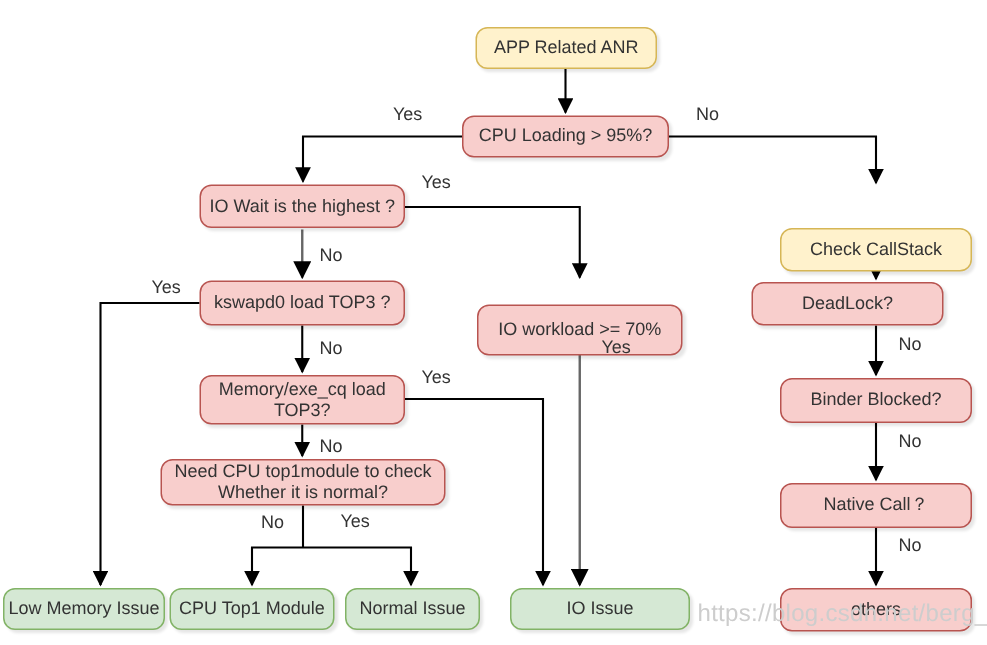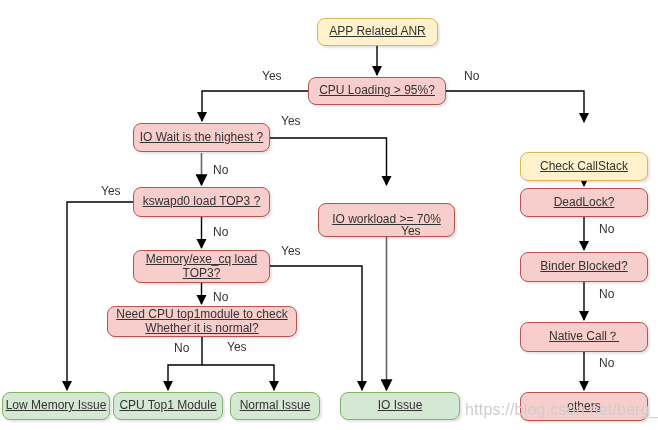--- a/index.html
+++ b/index.html
@@ -9,21 +9,20 @@
   }
   #edges{position:absolute;left:0;top:0;z-index:1;}
   .edge{fill:none;stroke:var(--arrow,#000000);stroke-width:1.4;}
   .edge-gray{fill:none;stroke:var(--arrow-gray,#666666);stroke-width:1.6;}
   .ah{fill:var(--arrow,#000000);}
   .node{
     position:absolute;z-index:2;display:flex;align-items:center;justify-content:center;
     text-align:center;border-radius:8px;font-size:12px;line-height:13.5px;
     color:var(--text,#333333);box-sizing:border-box;padding:2px 1px;
     box-shadow:2px 2px 2px rgba(0,0,0,0.10);
-    text-decoration:underline;
   }
   .yellow{background:var(--start-fill,#fff2cc);border:1.4px solid var(--start-border,#d6b656);}
   .pink{background:var(--decision-fill,#f8cecc);border:1.4px solid var(--decision-border,#b85450);}
   .green{background:var(--result-fill,#d5e8d4);border:1.4px solid var(--result-border,#82b366);}
   .elabel{
     position:absolute;z-index:3;font-size:12px;color:var(--text,#333333);
     white-space:nowrap;
   }
   #watermark{
     position:absolute;z-index:10;left:465px;top:401px;font-size:16px;
@@ -74,21 +73,21 @@
 
     <path class="edge" d="M584,352 L584,390" marker-end="url(#ah)"></path>
   </svg>
 
   <div class="node yellow" style="left:317px;top:18px;width:121px;height:28px;">APP Related ANR</div>
   <div class="node pink" style="left:308px;top:77px;width:138px;height:28px;">CPU Loading &gt; 95%?</div>
   <div class="node pink" style="left:133px;top:123px;width:137px;height:29px;">IO Wait is the highest ?</div>
   <div class="node yellow" style="left:520px;top:124px;width:128px;height:29px;margin-top:28px;">Check CallStack</div>
   <div class="node pink" style="left:133px;top:187px;width:137px;height:30px;">kswapd0 load TOP3 ?</div>
   <div class="node pink" style="left:318px;top:203px;width:137px;height:34px;">IO workload &gt;= 70%</div>
-  <div class="node pink" style="left:520px;top:188px;width:128px;height:29px;">DeadLock?</div>
+  <div class="node pink" style="left:501px;top:188px;width:128px;height:29px;">DeadLock?</div>
   <div class="node pink" style="left:133px;top:250px;width:137px;height:33px;">Memory/exe_cq load TOP3?</div>
   <div class="node pink" style="left:520px;top:252px;width:128px;height:30px;">Binder Blocked?</div>
   <div class="node pink" style="left:107px;top:306px;width:190px;height:31px;">Need CPU top1module to check Whether it is normal?</div>
   <div class="node pink" style="left:520px;top:322px;width:128px;height:30px;">Native Call？</div>
   <div class="node green" style="left:2px;top:392px;width:108px;height:28px;">Low Memory Issue</div>
   <div class="node green" style="left:113px;top:392px;width:110px;height:28px;">CPU Top1 Module</div>
   <div class="node green" style="left:230px;top:392px;width:90px;height:28px;text-align:center;">Normal Issue</div>
   <div class="node green" style="left:340px;top:392px;width:120px;height:28px;">IO Issue</div>
   <div class="node pink" style="left:520px;top:392px;width:128px;height:29px;">others</div>
 

